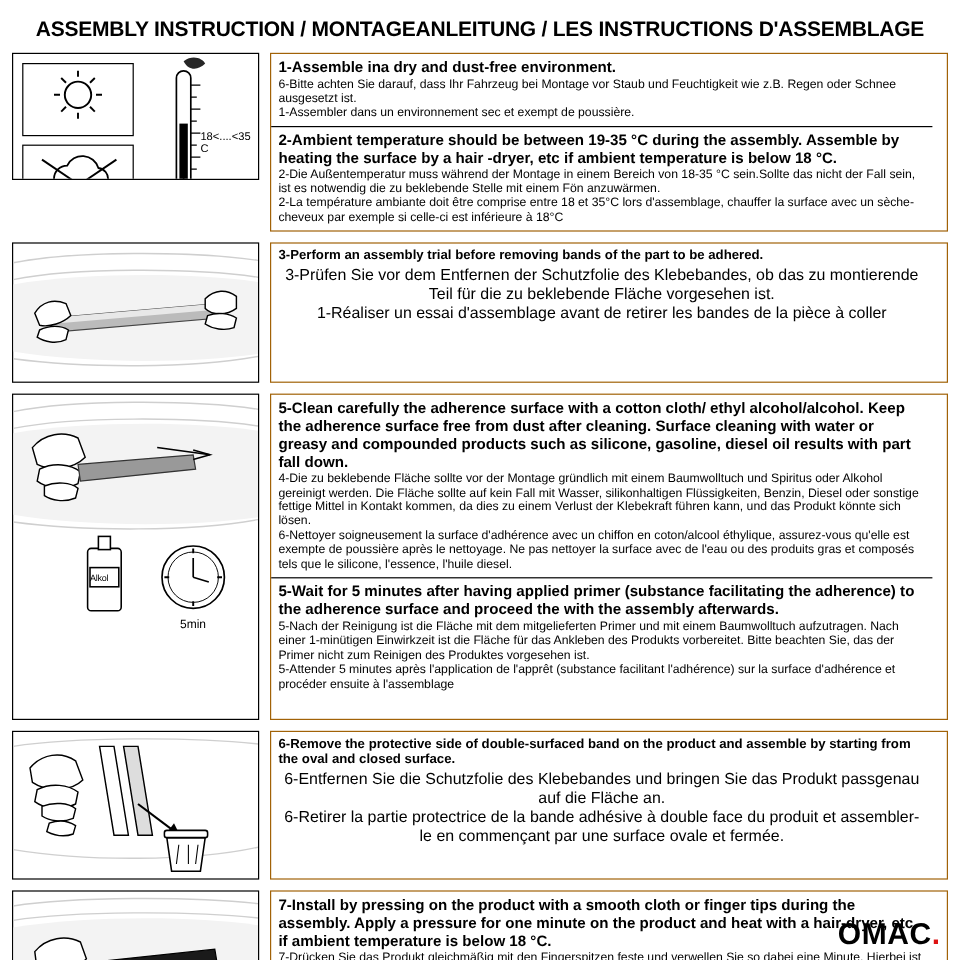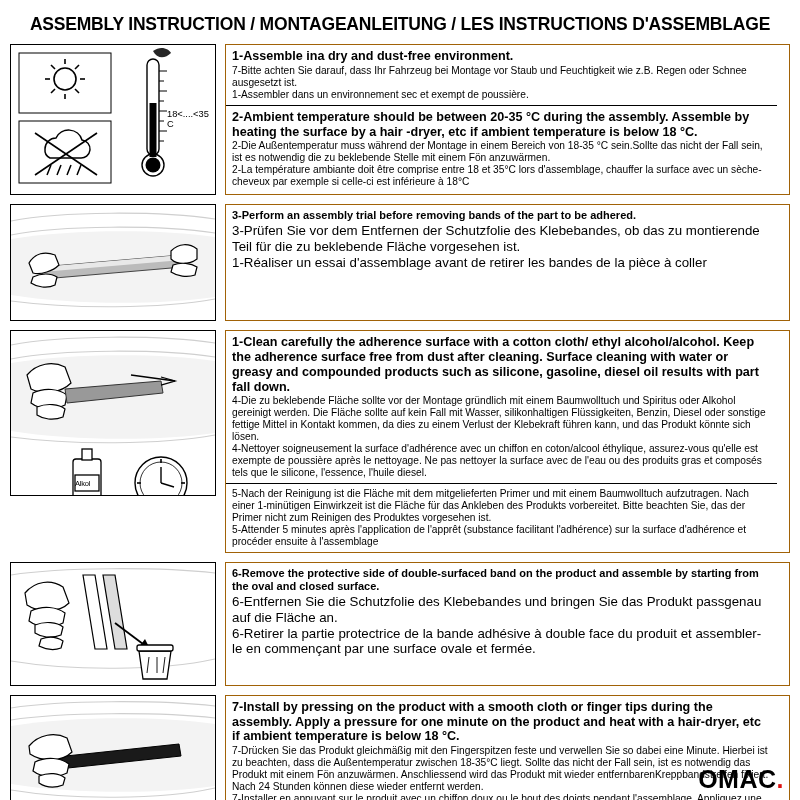--- a/index.html
+++ b/index.html
@@ -67,20 +67,21 @@
     font-size: 11px;
   }
   .de, .fr {
     font-size: 10.2px;
     line-height: 1.17;
     margin: 0;
   }
   .big-sub {
     font-size: 13.3px;
     line-height: 1.2;
+    text-align: center;
   }
   .sep {
     height: 0;
     border-top: 1px solid #000;
     margin: 4px -6px 4px -6px;
   }
   
   svg { display: block; }
   .logo {
     position: absolute;
@@ -95,21 +96,21 @@
 </head>
 <body>
 
 <div class="page">
 
   <div class="title">ASSEMBLY INSTRUCTION / MONTAGEANLEITUNG / LES INSTRUCTIONS D'ASSEMBLAGE</div>
 
   <div class="rows">
 
     <div class="row">
-      <div class="cell-img" style="height:151px;">
+      <div class="cell-img" style="height:106px;">
         <svg width="204" height="149" viewBox="0 0 204 149">
 
           <rect x="8" y="8" width="92" height="60" fill="none" stroke="#000" stroke-width="1"></rect>
           <rect x="8" y="76" width="92" height="62" fill="none" stroke="#000" stroke-width="1"></rect>
 
           <circle cx="54" cy="34" r="11" fill="none" stroke="#000" stroke-width="1.6"></circle>
           <g stroke="#000" stroke-width="1.6">
             <line x1="54" y1="14" x2="54" y2="19"></line>
             <line x1="54" y1="49" x2="54" y2="54"></line>
             <line x1="34" y1="34" x2="39" y2="34"></line>
@@ -152,26 +153,26 @@
 
           <path d="M142 6 c8 -6 16 -2 18 2 c-6 6 -14 6 -18 -2 z" fill="#000" opacity="0.85"></path>
           <text x="204" y="0"></text>
         </svg>
         <div style="position:absolute; left:156px; top:64px; font-size:9.3px;">18&lt;....&lt;35 C</div>
       </div>
 
       <div class="cell-txt">
         <div class="blk">
           <div class="hdr">1-Assemble ina dry and dust-free environment.</div>
-          <div class="de">7-Bitte achten Sie darauf, dass Ihr Fahrzeug bei Montage vor Staub und Feuchtigkeit wie z.B. Regen oder Schnee ausgesetzt ist.</div>
+          <div class="de">6-Bitte achten Sie darauf, dass Ihr Fahrzeug bei Montage vor Staub und Feuchtigkeit wie z.B. Regen oder Schnee ausgesetzt ist.</div>
           <div class="fr">1-Assembler dans un environnement sec et exempt de poussière.</div>
         </div>
         <div class="sep"></div>
         <div class="blk">
-          <div class="hdr">2-Ambient temperature should be between 20-35 °C  during the assembly. Assemble by heating the surface by a hair -dryer, etc if ambient temperature is below 18 °C.</div>
+          <div class="hdr">2-Ambient temperature should be between 19-35 °C  during the assembly. Assemble by heating the surface by a hair -dryer, etc if ambient temperature is below 18 °C.</div>
           <div class="de">2-Die Außentemperatur muss während der Montage in einem Bereich von 18-35 °C  sein.Sollte das nicht der Fall sein, ist es notwendig die zu beklebende Stelle mit einem Fön anzuwärmen.</div>
           <div class="fr">2-La température ambiante doit être comprise entre 18 et 35°C lors d'assemblage, chauffer la surface avec un sèche-cheveux par exemple si celle-ci est inférieure à 18°C</div>
         </div>
       </div>
     </div>
 
     <div class="row">
       <div class="cell-img" style="height:117px;">
         <svg width="204" height="115" viewBox="0 0 204 115">
 
@@ -198,21 +199,21 @@
       <div class="cell-txt">
         <div class="blk">
           <div class="hdr big">3-Perform an assembly trial before removing bands of the part to be adhered.</div>
           <div class="de big-sub">3-Prüfen Sie vor dem Entfernen der Schutzfolie des Klebebandes, ob das zu montierende Teil für die zu beklebende Fläche vorgesehen ist.</div>
           <div class="fr big-sub">1-Réaliser un essai d'assemblage avant de retirer les bandes de la pièce à coller</div>
         </div>
       </div>
     </div>
 
     <div class="row">
-      <div class="cell-img" style="height:166px;">
+      <div class="cell-img" style="height:272px;">
         <svg width="204" height="210" viewBox="0 0 204 210">
           <g fill="none" stroke="#cfcfcf" stroke-width="1.2">
             <path d="M0 14 C50 4 150 4 204 12"></path>
             <path d="M0 28 C50 18 150 18 204 26"></path>
             <path d="M0 106 C60 114 150 114 204 104"></path>
           </g>
           <path d="M0 32 C60 22 150 22 204 30 L204 102 C150 110 60 110 0 100 Z" fill="#f3f3f3" stroke="none"></path>
 
           <g fill="#fff" stroke="#000" stroke-width="1.2">
             <path d="M16 44 c10 -12 26 -14 38 -8 l6 16 c-10 10 -28 12 -40 6 z"></path>
@@ -239,31 +240,32 @@
             <line x1="150" y1="152" x2="163" y2="156"></line>
           </g>
           <g stroke="#000" stroke-width="1.6">
             <line x1="150" y1="128" x2="150" y2="132"></line>
             <line x1="150" y1="172" x2="150" y2="176"></line>
             <line x1="126" y1="152" x2="130" y2="152"></line>
             <line x1="170" y1="152" x2="174" y2="152"></line>
           </g>
         </svg>
         <div style="position:absolute; left:64px; top:148px; font-size:7.5px; letter-spacing:-0.2px;">Alkol</div>
-        <div style="position:absolute; left:126px; top:186px; font-size:10px;font-style:italic;">5min</div>
-      </div>
-
-      <div class="cell-txt">
-        <div class="blk">
-          <div class="hdr">1-Clean carefully the adherence surface with a cotton cloth/ ethyl alcohol/alcohol. Keep the adherence surface free from dust after cleaning. Surface cleaning with water or greasy and compounded products such as silicone, gasoline, diesel oil results with part fall down.</div>
+        <div style="position:absolute; left:139px; top:186px; font-size:10px;">5min</div>
+      </div>
+
+      <div class="cell-txt">
+        <div class="blk">
+          <div class="hdr">5-Clean carefully the adherence surface with a cotton cloth/ ethyl alcohol/alcohol. Keep the adherence surface free from dust after cleaning. Surface cleaning with water or greasy and compounded products such as silicone, gasoline, diesel oil results with part fall down.</div>
           <div class="de">4-Die zu beklebende Fläche sollte vor der Montage gründlich mit einem Baumwolltuch und Spiritus oder Alkohol gereinigt werden. Die Fläche sollte auf kein Fall mit Wasser, silikonhaltigen Flüssigkeiten, Benzin, Diesel oder sonstige fettige Mittel in Kontakt kommen, da dies zu einem Verlust der Klebekraft führen kann, und das Produkt könnte sich lösen.</div>
-          <div class="fr">4-Nettoyer soigneusement la surface d'adhérence avec un chiffon en coton/alcool éthylique, assurez-vous qu'elle est exempte de poussière après le nettoyage. Ne pas nettoyer la surface avec de l'eau ou des produits gras et composés tels que le silicone, l'essence, l'huile diesel.</div>
+          <div class="fr">6-Nettoyer soigneusement la surface d'adhérence avec un chiffon en coton/alcool éthylique, assurez-vous qu'elle est exempte de poussière après le nettoyage. Ne pas nettoyer la surface avec de l'eau ou des produits gras et composés tels que le silicone, l'essence, l'huile diesel.</div>
         </div>
         <div class="sep"></div>
         <div class="blk">
+          <div class="hdr">5-Wait for 5 minutes after having applied primer (substance facilitating the adherence) to the adherence surface and proceed the with the assembly afterwards.</div>
           <div class="de">5-Nach der Reinigung ist die Fläche mit dem mitgelieferten Primer und mit einem Baumwolltuch aufzutragen. Nach einer 1-minütigen Einwirkzeit ist die Fläche für das Ankleben des Produkts vorbereitet. Bitte beachten Sie, das der Primer nicht zum Reinigen des Produktes vorgesehen ist.</div>
           <div class="fr">5-Attender 5 minutes après l'application de l'apprêt (substance facilitant l'adhérence) sur la surface d'adhérence et procéder ensuite à l'assemblage</div>
         </div>
       </div>
     </div>
 
     <div class="row">
       <div class="cell-img" style="height:124px;">
         <svg width="204" height="122" viewBox="0 0 204 122">
           <g fill="none" stroke="#cfcfcf" stroke-width="1.2">

